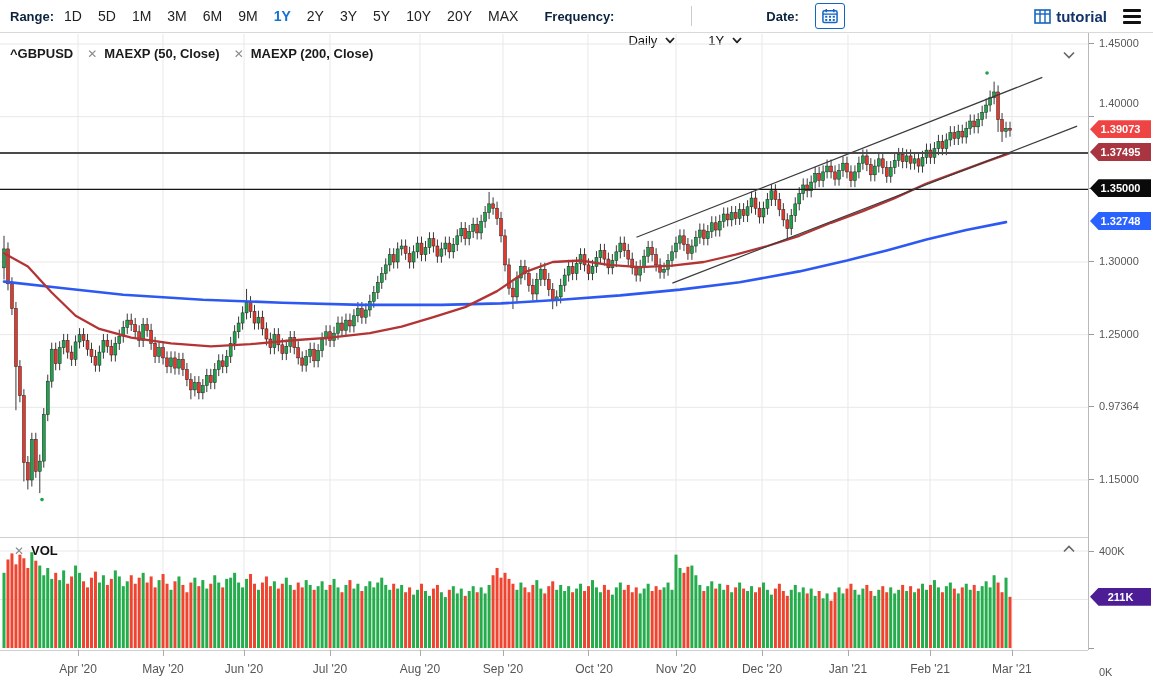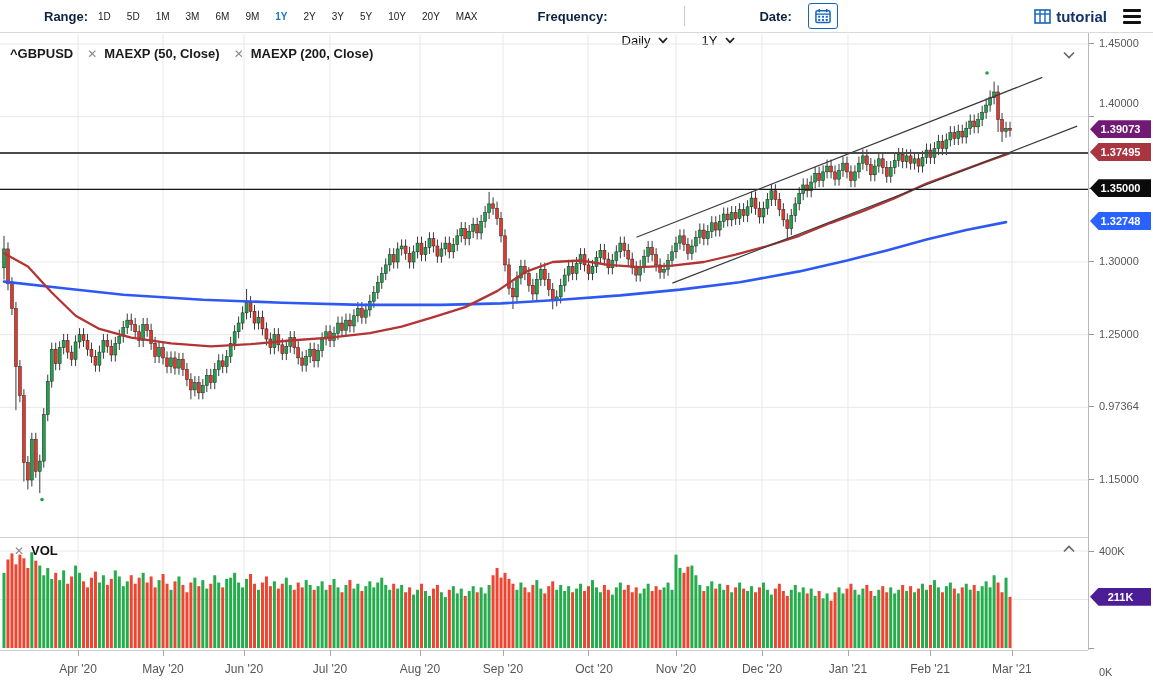--- a/index.html
+++ b/index.html
@@ -1,23 +1,23 @@
 <!DOCTYPE html>
 <html><head>
 <meta charset="utf-8">
 <style>
   html,body{margin:0;padding:0;background:#fff;width:1153px;height:686px;overflow:hidden;
     font-family:"Liberation Sans","DejaVu Sans",sans-serif;-webkit-font-smoothing:antialiased;}
   .app{position:relative;width:1153px;height:686px;background:#fff;}
   
   .toolbar{position:absolute;left:0;top:0;width:1153px;height:33px;display:flex;align-items:center;
     border-bottom:1px solid #d9d9d9;background:#fff;box-sizing:border-box;padding:0 10px;}
-  .tlabel{font-weight:bold;color:#0c2340;font-size:13px;margin-right:10px;white-space:nowrap;margin-left:34px;}
+  .tlabel{font-weight:bold;color:#0c2340;font-size:13px;margin-right:10px;white-space:nowrap;}
   #ranges{display:flex;align-items:center;gap:16px;margin-right:26px;}
-  .ritem{font-size:10px;color:#222;cursor:pointer;white-space:nowrap;}
+  .ritem{font-size:14px;color:#222;cursor:pointer;white-space:nowrap;}
   .ritem.active{color:#1673d1;font-weight:bold;}
   .dd{display:flex;align-items:center;gap:8px;background:none;border:none;font-size:13px;color:#111;
     cursor:pointer;padding:2px 4px;font-family:inherit;margin-top:48px;}
   .chev{width:10px;height:7px;display:inline-block;}
   .vsep{width:1px;height:20px;background:#ccc;margin:0 12px;}
   .calbtn{width:30px;height:26px;border:1px solid #1565c0;border-radius:3px;background:#fff;
     display:flex;align-items:center;justify-content:center;cursor:pointer;margin-left:6px;}
   .spacer{flex:1;}
   .brand{display:flex;align-items:center;gap:5px;cursor:pointer;text-decoration:none;}
   .brand-txt{font-weight:bold;font-size:15px;color:#14336b;}
@@ -968,21 +968,21 @@
         <div class="tickdash" style="top: 300.666px;"></div>
         <div class="ptick" style="top: 294.666px;">1.25000</div>
         <div class="tickdash" style="top: 373.332px;"></div>
         <div class="ptick" style="top: 367.332px;">0.97364</div>
         <div class="tickdash" style="top: 445.999px;"></div>
         <div class="ptick" style="top: 439.999px;">1.15000</div>
         <div class="tickdash" style="top: 518px;"></div>
         <div class="ptick" style="top: 512px;">400K</div>
         <div class="tickdash" style="top: 615px;"></div>
         <div class="ptick" style="top: 609px; margin-top: 24px;">0K</div>
-        <div class="badge" style="top: 87.1389px; background: #701a75;">1.39073</div>
+        <div class="badge" style="top: 87.1389px; background: #ef4444;">1.39073</div>
         <div class="badge" style="top: 110.072px; background: rgb(169, 53, 64);">1.37495</div>
         <div class="badge" style="top: 146.333px; background: rgb(10, 10, 10);">1.35000</div>
         <div class="badge" style="top: 179.062px; background: rgb(41, 98, 255);">1.32748</div>
         <div class="badge" style="top: 554.832px; background: #4c1d95;">211K</div>
       </div>
     <div id="xaxis">
         <div class="xtick" style="left: 78.0096px;"></div>
         <div class="xlab" style="left: 43.0096px;">Apr '20</div>
         <div class="xtick" style="left: 162.982px;"></div>
         <div class="xlab" style="left: 127.982px;">May '20</div>

